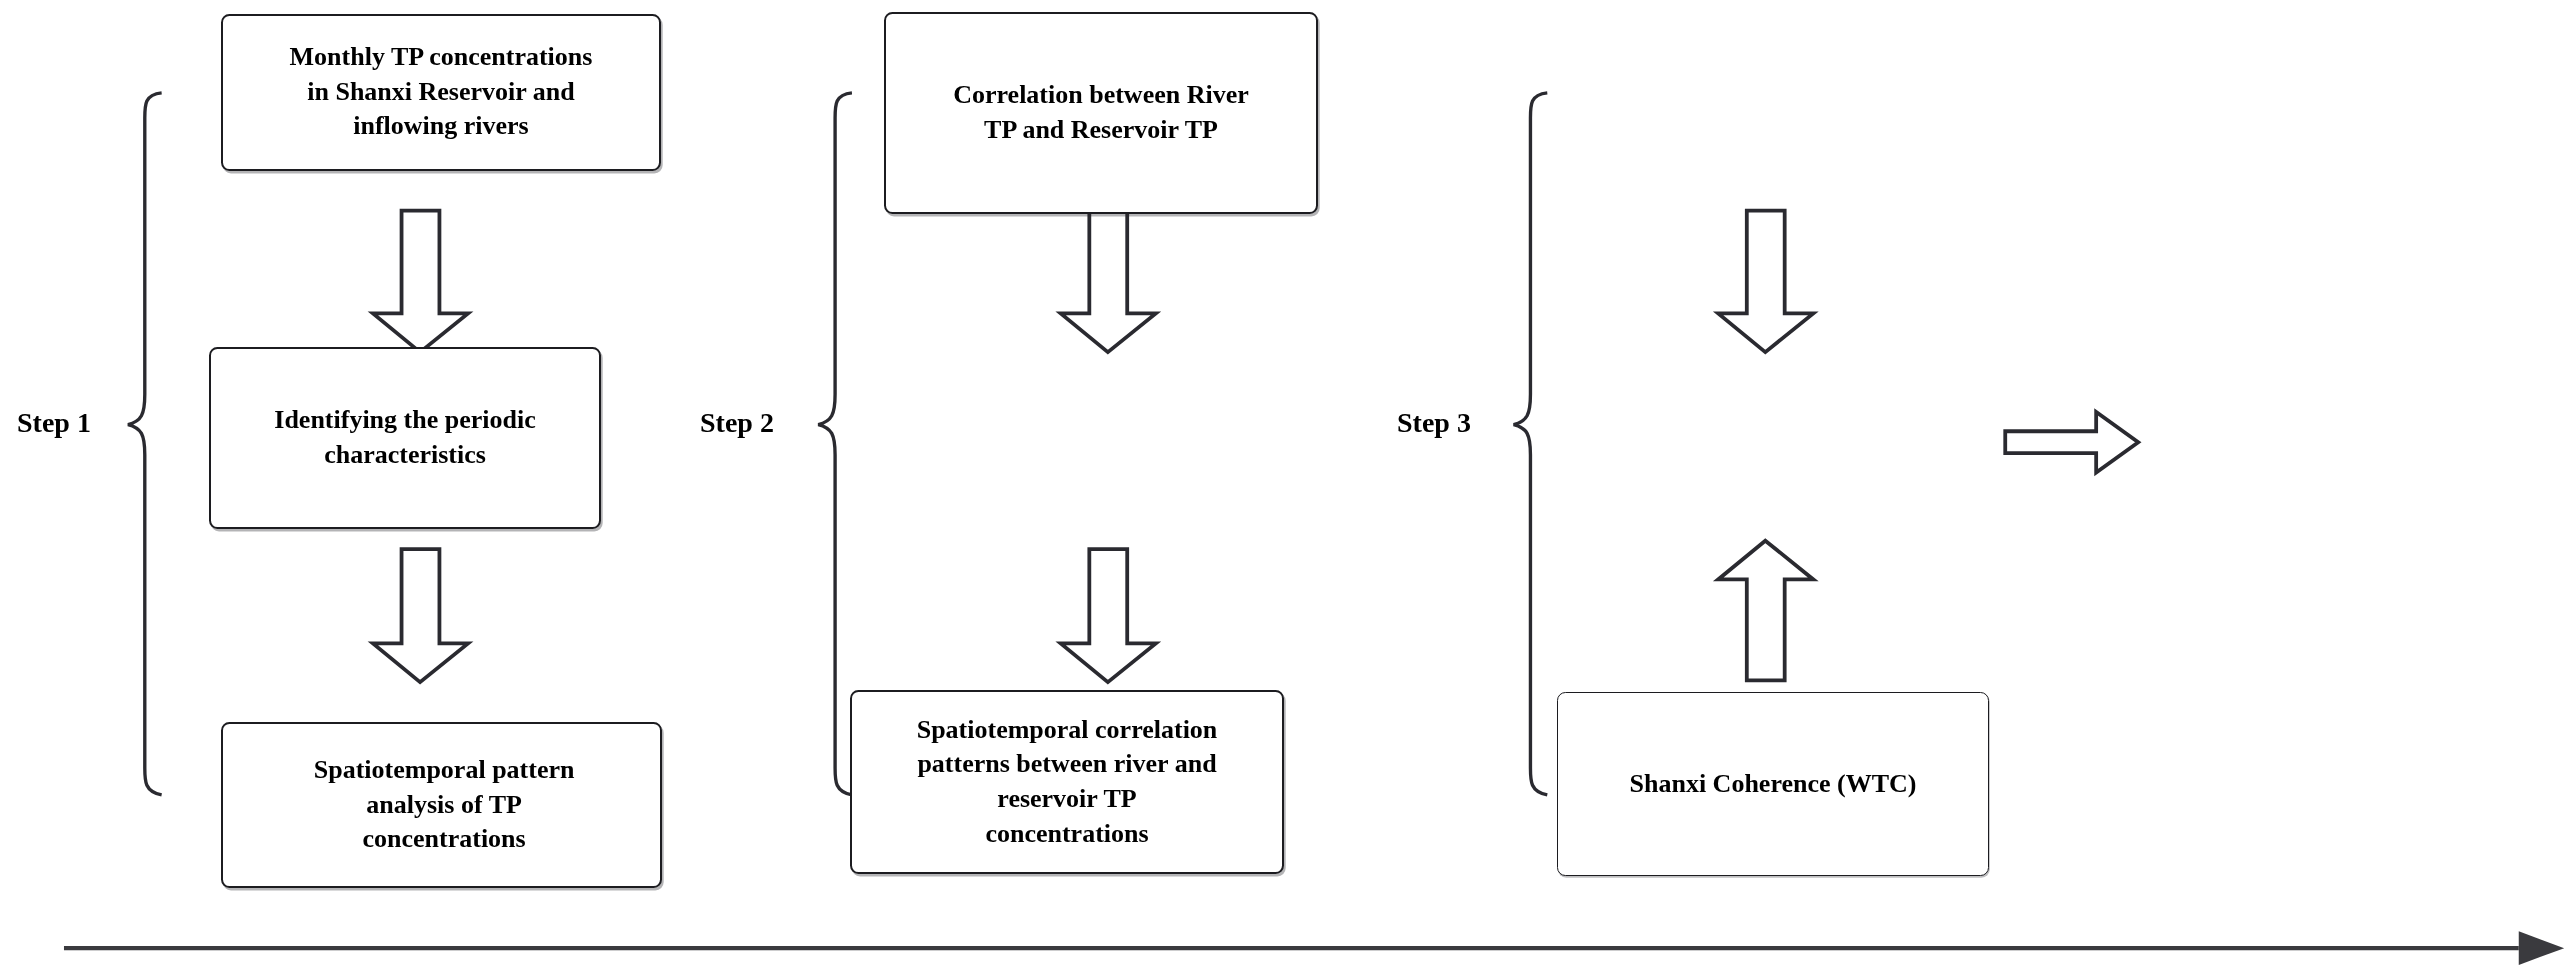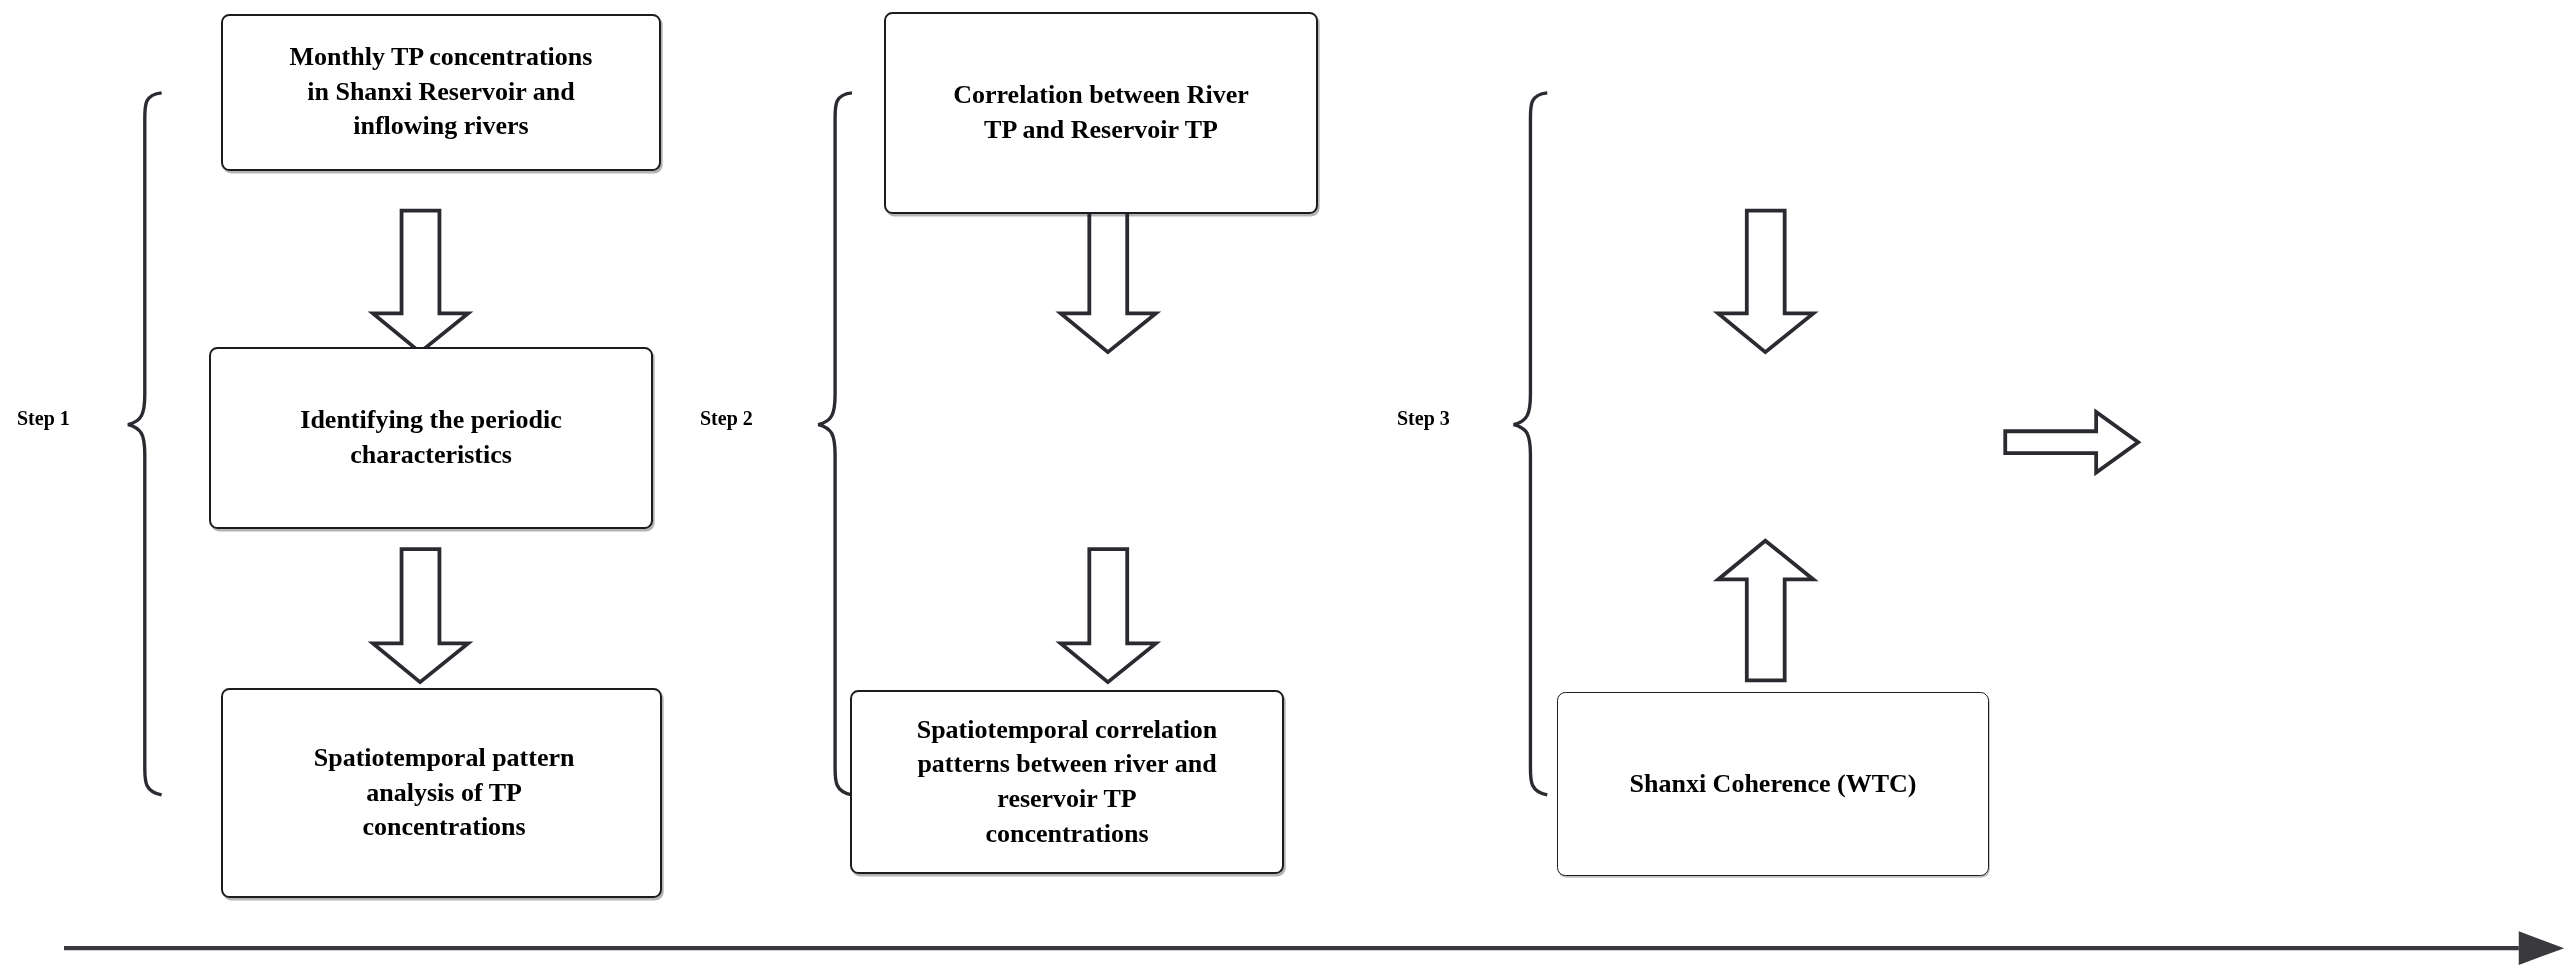--- a/index.html
+++ b/index.html
@@ -39,21 +39,21 @@
     line-height: 1.33;
     padding: 5px 11.8px;
     white-space: pre-line;
     box-shadow: 1.7px 2.5px 0 rgba(40,40,45,0.35);
   }
   .node.thin { border-width: 1.7px; box-shadow: 0.8px 1.7px 0 rgba(40,40,45,0.3); }
 
   
   .step-label {
     position: absolute;
-    font-size: 20px;
+    font-size: 28px;
     font-weight: bold;
     color: #000;
     white-space: nowrap;
   }
 
   
   #overlay {
     position: absolute;
     left: 0; top: 0;
     width: 2576px;
@@ -182,24 +182,24 @@
   <div class="step-label" style="left:17px; top:407px;">Step 1</div>
 
   <div class="step-label" style="left:700px; top:407px;">Step 2</div>
 
   <div class="step-label" style="left:1397px; top:407px;">Step 3</div>
 
   <div class="node" style="left:221px; top:13.5px; width:440px; height:157px;">Monthly TP concentrations
 in Shanxi Reservoir and
 inflowing rivers</div>
 
-  <div class="node" style="left:209px; top:347px; width:444px; height:182px;">Identifying the periodic
+  <div class="node" style="left:209px; top:347px; width:392px; height:182px;">Identifying the periodic
 characteristics</div>
 
-  <div class="node" style="left:221px; top:688px; width:441px; height:210px;padding-left:17px;">Spatiotemporal pattern
+  <div class="node" style="left:221px; top:722px; width:441px; height:166px;padding-left:17px;">Spatiotemporal pattern
 analysis of TP
 concentrations</div>
 
   <div class="node" style="left:884px; top:11.8px; width:434px; height:202px;">Correlation between River
 TP and Reservoir TP</div>
 
 
   <div class="node" style="left:850px; top:690px; width:434px; height:184px;">Spatiotemporal correlation
 patterns between river and
 reservoir TP

